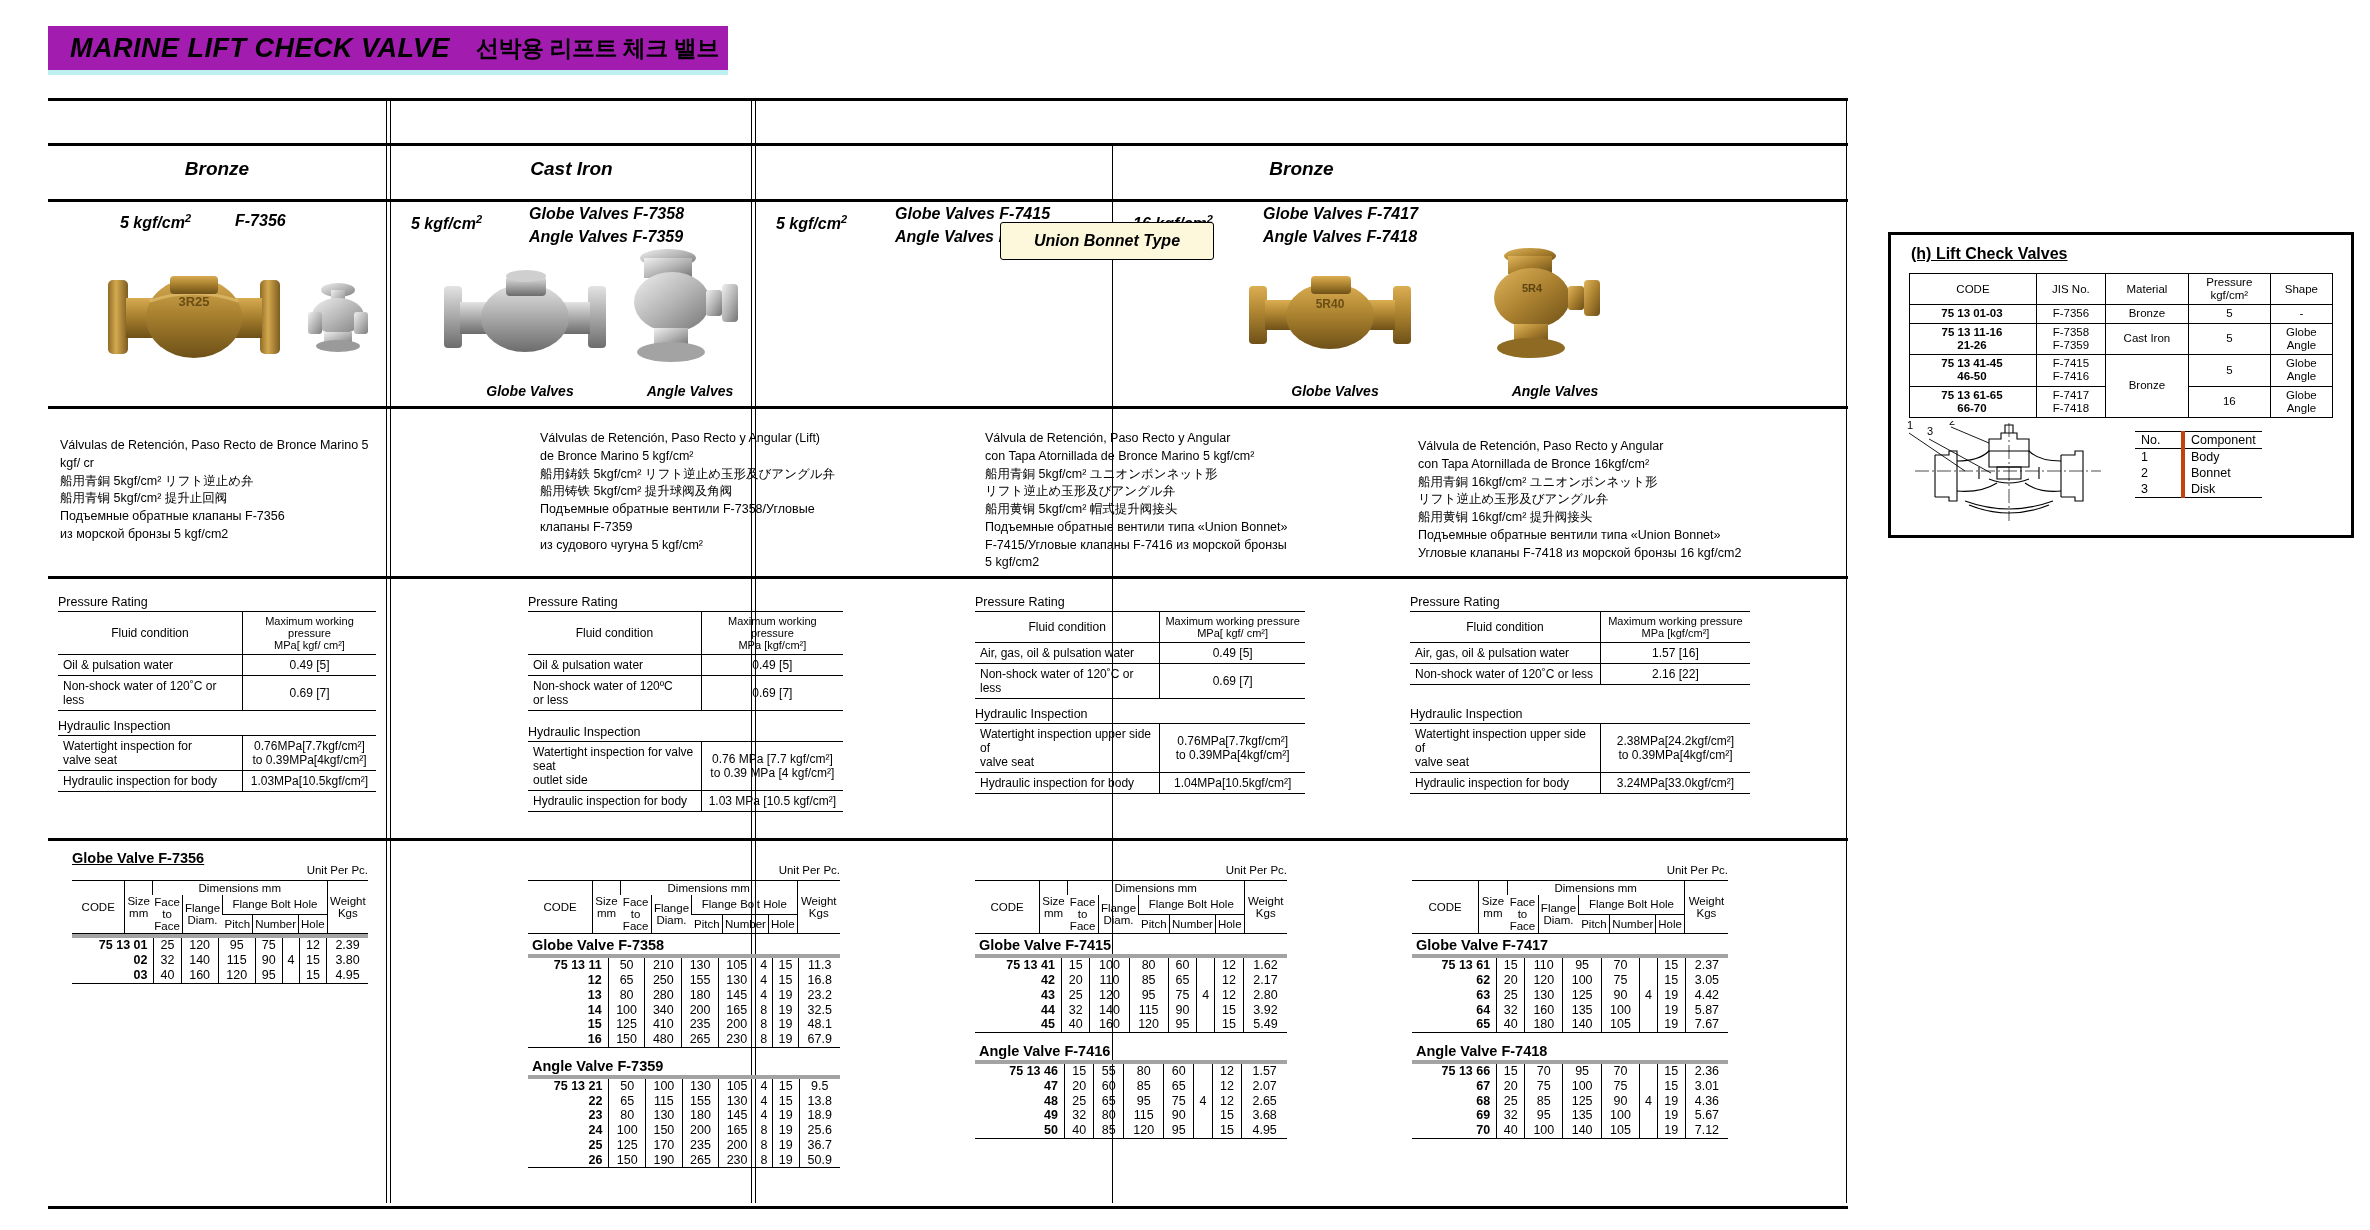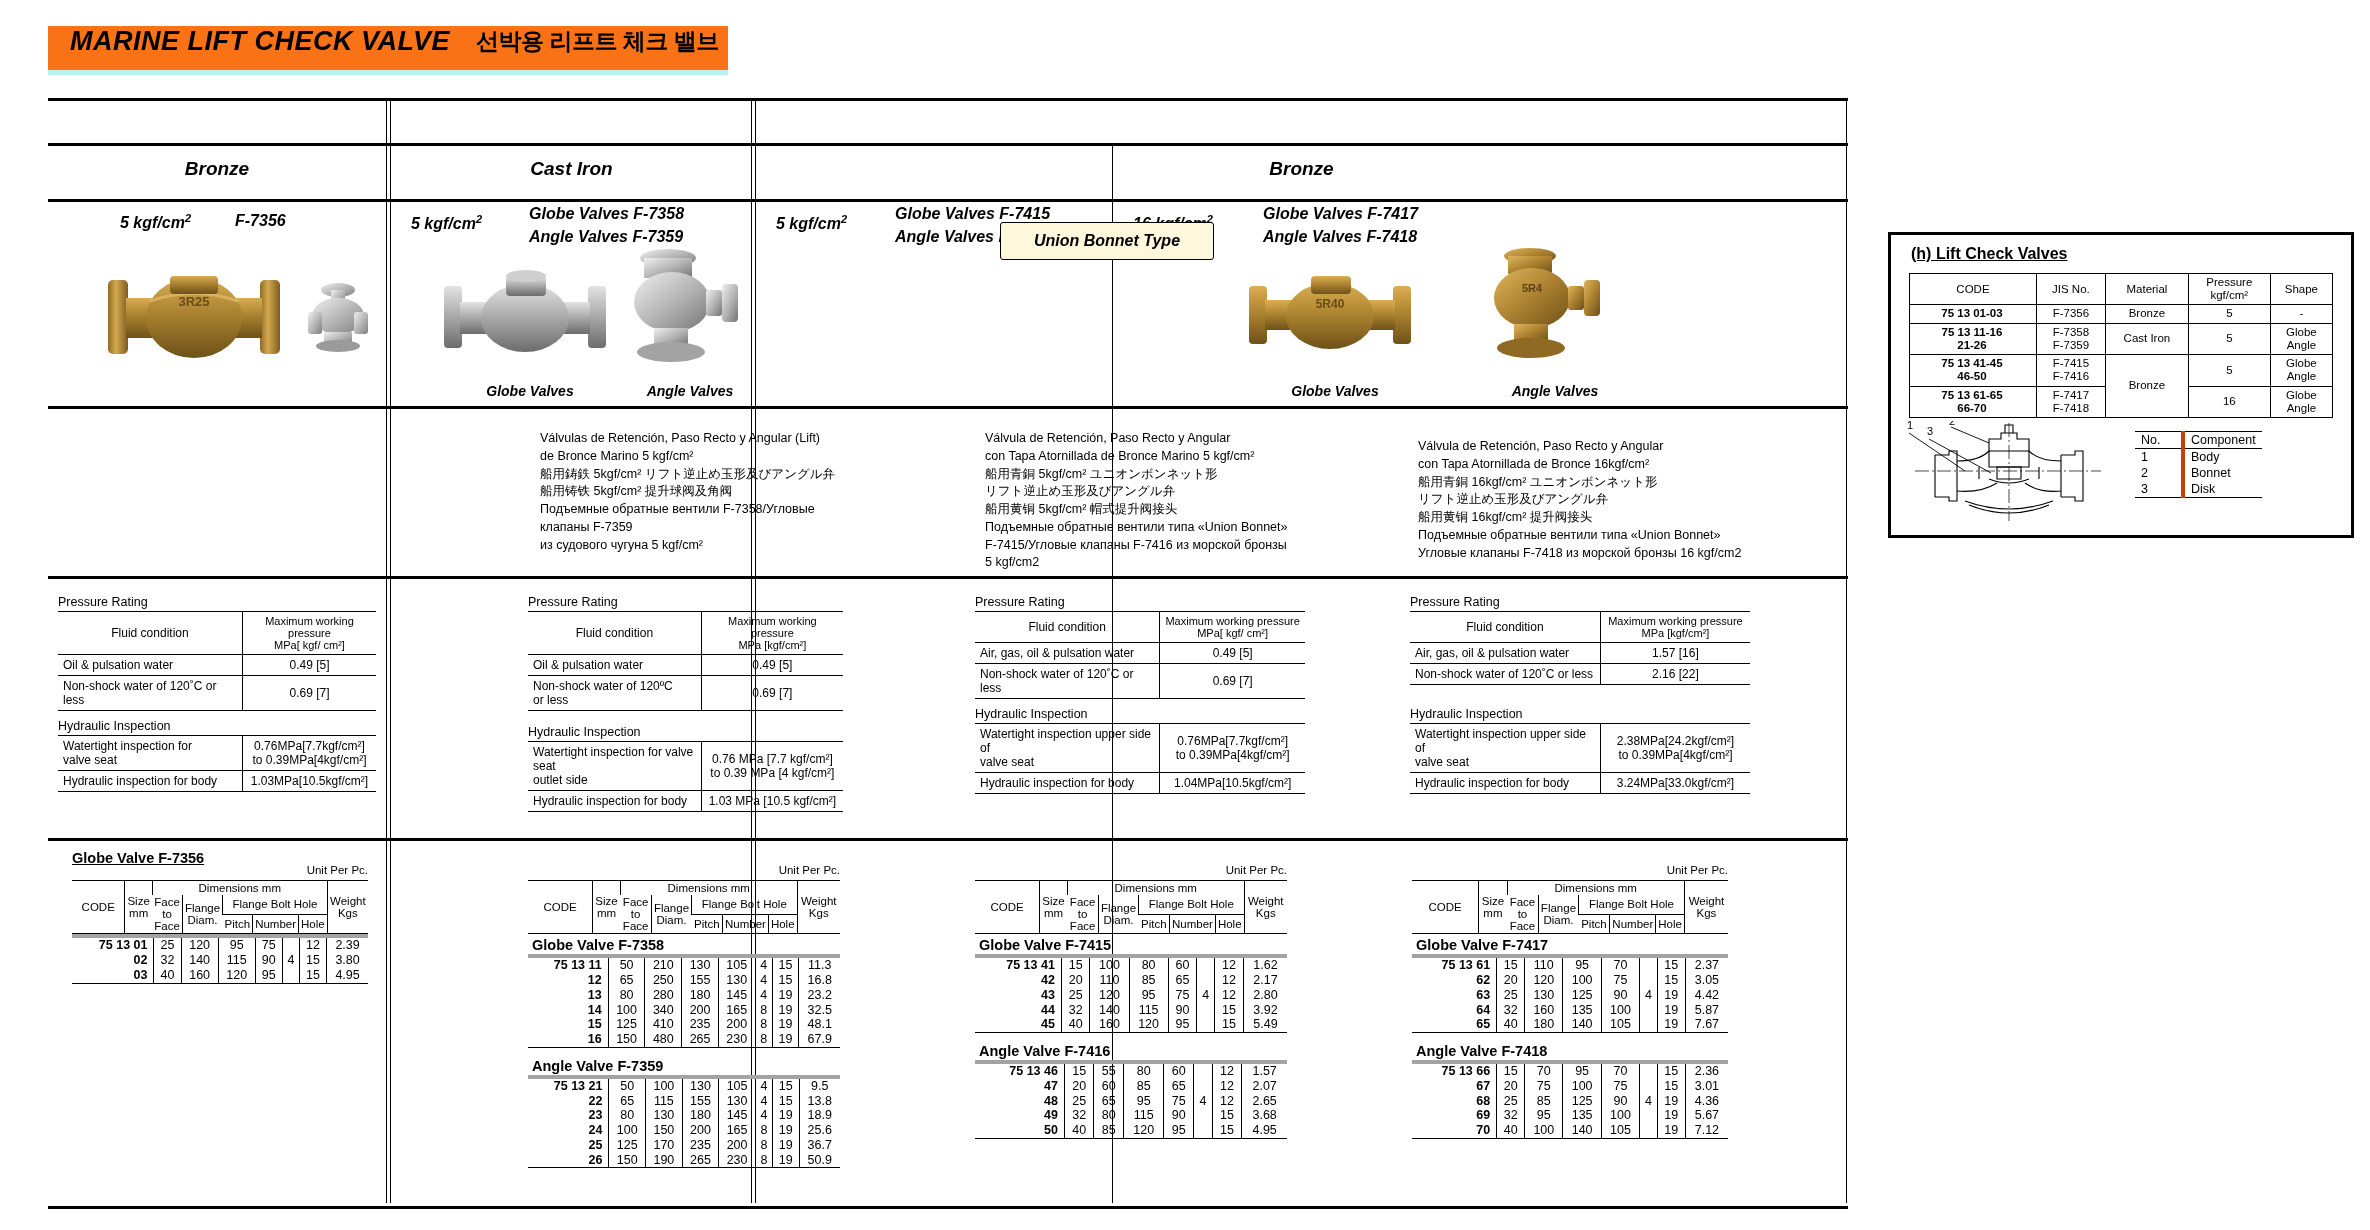--- a/index.html
+++ b/index.html
@@ -7,21 +7,21 @@
     width:2370px;height:1230px;position:relative;overflow:hidden;
     font-family:"Liberation Sans","DejaVu Sans",sans-serif;
     color:#000;
     -webkit-font-smoothing:antialiased;
   }
   .page{position:absolute;inset:0;}
 
   
   #title-banner{
     position:absolute;left:48px;top:26px;width:680px;height:44px;
-    background:#f97316;display:flex;
+    background:#a21caf;display:flex;align-items:center;
   }
   #title-banner .t-en{
     font-style:italic;font-weight:bold;font-size:27px;letter-spacing:.5px;
     margin-left:22px;
   }
   #title-banner .t-ko{
     font-weight:bold;font-size:23px;margin-left:26px;letter-spacing:-.5px;
   }
   #title-underline{position:absolute;left:48px;top:70px;width:680px;height:5px;background:#bdf0f0;}
 
@@ -278,20 +278,25 @@
       <rect x="98" y="46" width="16" height="24" rx="3" fill="url(#bz4)"></rect>
       <rect x="114" y="40" width="16" height="36" rx="4" fill="url(#bz4)"></rect>
       <rect x="44" y="84" width="34" height="18" fill="url(#bz4)"></rect>
       <ellipse cx="61" cy="108" rx="34" ry="10" fill="#8e6a22"></ellipse>
       <text x="62" y="52" font-size="11" font-family="Liberation Sans, sans-serif" fill="#5d4312" text-anchor="middle" font-weight="bold">5R4</text>
     </svg>
   </div>
   <div class="cap" style="left:1255px;top:383px;width:160px;">Globe Valves</div>
   <div class="cap" style="left:1475px;top:383px;width:160px;">Angle Valves</div>
 
+  <div class="desc" style="left:60px;top:437px;width:330px;">Válvulas de Retención, Paso Recto de Bronce Marino 5 kgf/ cr
+  船用青銅 5kgf/cm²  リフト逆止め弁
+  船用青铜 5kgf/cm² 提升止回阀
+  Подъемные обратные клапаны F-7356
+  из морской бронзы 5 kgf/cm2</div>
   <div class="desc" style="left:540px;top:430px;width:360px;">Válvulas de Retención, Paso Recto y Angular (Lift)
 de Bronce Marino 5 kgf/cm²
 船用鋳鉄 5kgf/cm²  リフト逆止め玉形及びアングル弁
 船用铸铁 5kgf/cm² 提升球阀及角阀
 Подъемные обратные вентили F-7358/Угловые
 клапаны F-7359
 из судового чугуна 5 kgf/cm²</div>
   <div class="desc" style="left:985px;top:430px;width:400px;">Válvula de Retención, Paso Recto y Angular
 con Tapa Atornillada de Bronce Marino 5 kgf/cm²
 船用青銅 5kgf/cm²  ユニオンボンネット形

